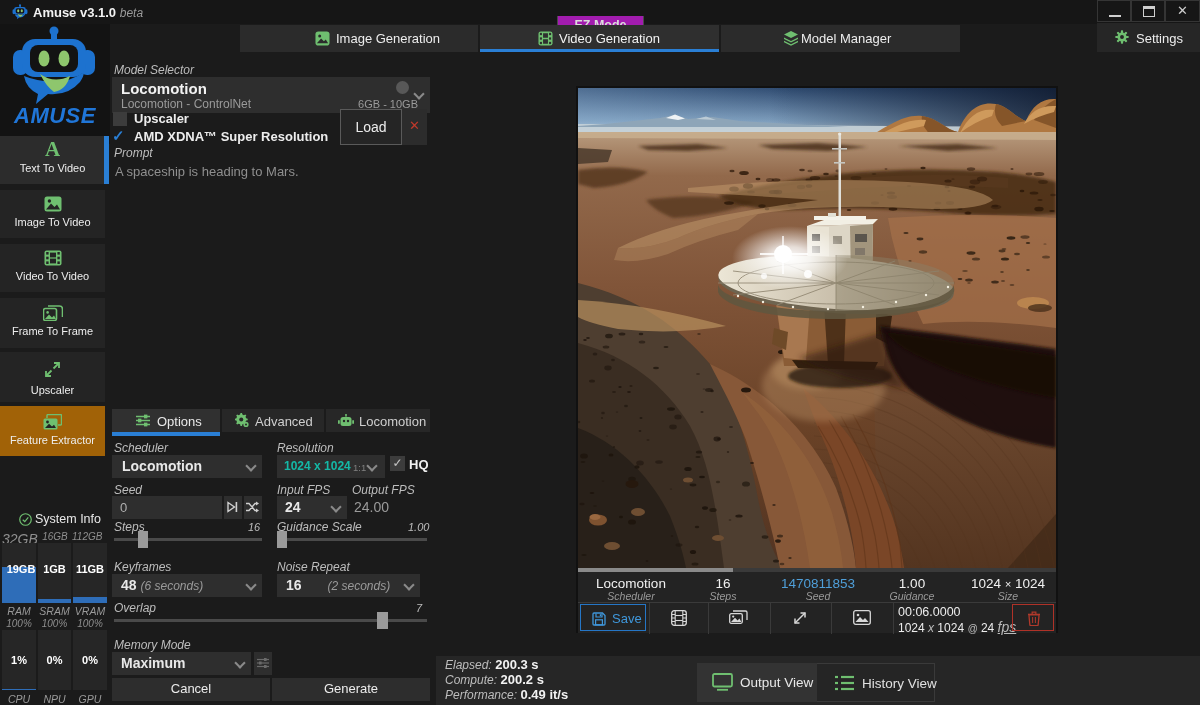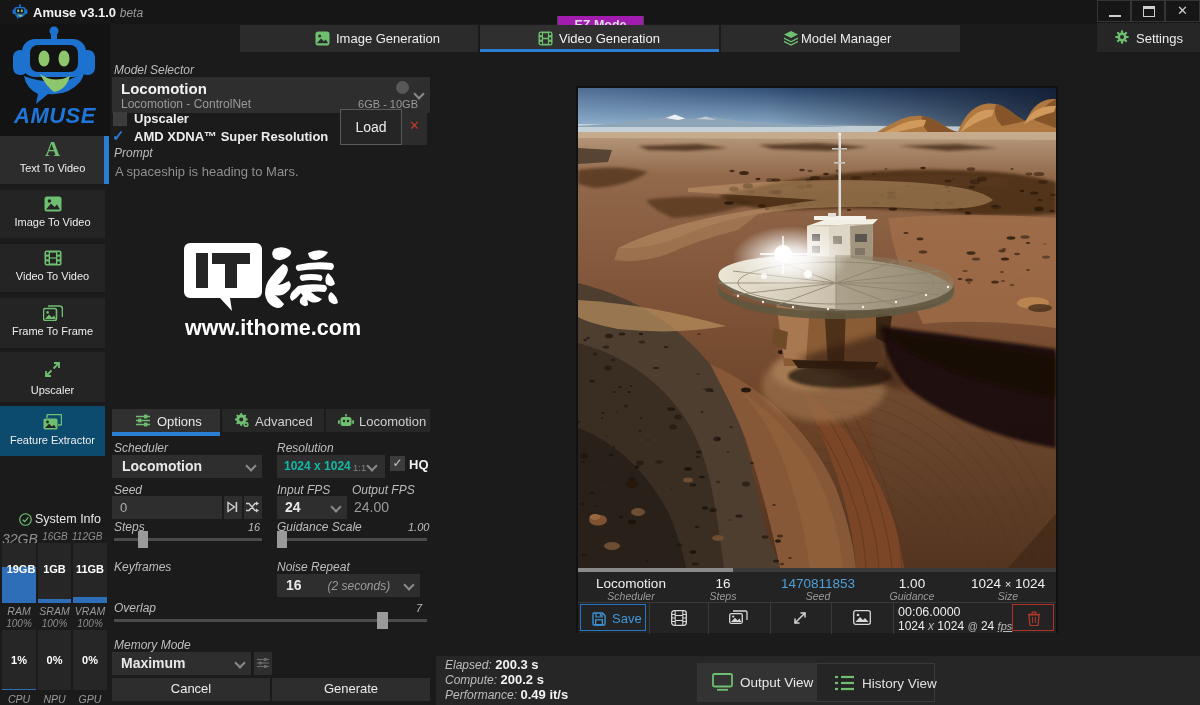--- a/index.html
+++ b/index.html
@@ -147,21 +147,21 @@
 </div>
 <div class="abs" style="left:0;top:352px;width:105px;height:50px;background:#242424;text-align:center;">
   <svg style="margin-top:9px;" width="17" height="17" viewBox="0 0 17 17">
         <path d="M10 2 L15 2 L15 7" fill="none" stroke="#6fbf70" stroke-width="1.8"></path>
         <path d="M15 2 L9.5 7.5" stroke="#6fbf70" stroke-width="1.8"></path>
         <path d="M7 15 L2 15 L2 10" fill="none" stroke="#6fbf70" stroke-width="1.8"></path>
         <path d="M2 15 L7.5 9.5" stroke="#6fbf70" stroke-width="1.8"></path>
       </svg>
   <div style="font-size:11px;color:#ededed;margin-top:2px;">Upscaler</div>
 </div>
-<div class="abs" style="left:0;top:406px;width:105px;height:50px;background:#0c4a6e;text-align:center;">
+<div class="abs" style="left:0;top:406px;width:105px;height:50px;background:#a16207;text-align:center;">
   <svg style="margin-top:8px;" width="19" height="16" viewBox="0 0 19 16">
         <path d="M4 4 L4 1.5 A1 1 0 0 1 5 0.5 L17.5 0.5 A1 1 0 0 1 18.5 1.5 L18.5 10 A1 1 0 0 1 17.5 11 L15 11" fill="none" stroke="#6fbf70" stroke-width="1.4"></path>
         <rect x="0.5" y="4.5" width="14" height="11" rx="1.5" fill="#6fbf70"></rect>
         <circle cx="4.5" cy="8" r="1.4" fill="#242424"></circle>
         <path d="M2 14 L6 9.8 L9 12.6 L11 10.8 L13 14 Z" fill="#242424"></path>
       </svg>
   <div style="font-size:11px;color:#ededed;">Feature Extractor</div>
 </div>
 
 <div class="abs" style="left:0;top:505px;width:110px;height:200px;color:#cfcfcf;">
@@ -305,20 +305,24 @@
 <div class="abs lbl" style="left:248px;top:521px;font-size:11px;">16</div>
 <div class="abs" style="left:114px;top:538px;width:148px;height:3px;background:#4a4a4a;"></div>
 <div class="abs" style="left:138px;top:531px;width:10px;height:17px;background:#9a9a9a;"></div>
 <div class="abs lbl" style="left:277px;top:520px;">Guidance Scale</div>
 <div class="abs lbl" style="left:408px;top:521px;font-size:11px;">1.00</div>
 <div class="abs" style="left:277px;top:538px;width:150px;height:3px;background:#4a4a4a;"></div>
 <div class="abs" style="left:277px;top:531px;width:10px;height:17px;background:#9a9a9a;"></div>
 
 <div class="abs lbl" style="left:114px;top:560px;">Keyframes</div>
 <div class="abs lbl" style="left:277px;top:560px;">Noise Repeat</div>
+<div class="dd" style="left:112px;top:574px;width:150px;height:23px;">
+  <div class="abs" style="left:9px;top:3px;font-size:14px;font-weight:bold;color:#e8e8e8;">48 <span style="font-weight:normal;font-style:italic;font-size:12px;color:#9a9a9a;">(6 seconds)</span></div>
+  <div class="chev" style="left:135px;top:7px;"></div>
+</div>
 <div class="dd" style="left:277px;top:574px;width:143px;height:23px;">
   <div class="abs" style="left:9px;top:3px;font-size:14px;font-weight:bold;color:#e8e8e8;">16 <span style="font-weight:normal;font-style:italic;font-size:12px;color:#9a9a9a;margin-left:22px;">(2 seconds)</span></div>
   <div class="chev" style="left:128px;top:7px;"></div>
 </div>
 
 <div class="abs lbl" style="left:114px;top:601px;">Overlap</div>
 <div class="abs lbl" style="left:416px;top:602px;font-size:11px;">7</div>
 <div class="abs" style="left:114px;top:619px;width:313px;height:3px;background:#4a4a4a;"></div>
 <div class="abs" style="left:377px;top:612px;width:11px;height:17px;background:#9a9a9a;"></div>
 
@@ -336,38 +340,20 @@
         </g>
         <rect x="7" y="1" width="2.6" height="3" fill="#6a6a6a"></rect>
         <rect x="2" y="4.5" width="2.6" height="3" fill="#6a6a6a"></rect>
         <rect x="7" y="8" width="2.6" height="3" fill="#6a6a6a"></rect>
       </svg>
 </div>
 
 <div class="abs" style="left:112px;top:678px;width:158px;height:23px;background:#2d2d2d;color:#ececec;font-size:13px;text-align:center;line-height:22px;">Cancel</div>
 <div class="abs" style="left:272px;top:678px;width:158px;height:23px;background:#2d2d2d;color:#ececec;font-size:13px;text-align:center;line-height:22px;">Generate</div>
 
-<div class="abs" style="left:184px;top:243px;width:180px;height:100px;">
-  <svg width="180" height="100" viewBox="0 0 180 100">
-    <path d="M6 0 L72 0 A6 6 0 0 1 78 6 L78 49 A6 6 0 0 1 72 55 L46 55 L48 68 L36 55 L6 55 A6 6 0 0 1 0 49 L0 6 A6 6 0 0 1 6 0 Z" fill="#fff"></path>
-    <path d="M12 10 L24 10 L24 45 L12 45 Z M28 10 L66 10 L66 21 L53 21 L53 45 L41 45 L41 21 L28 21 Z" fill="#252525"></path>
-    <g fill="#fff">
-      <path d="M90 6 Q99 2 106 7 Q109 10 104 14 Q97 19 91 16 Q86 12 90 6 Z"></path>
-      <path d="M99 21 Q106 23 103 30 Q100 37 94 42 Q100 41 105 38 Q109 43 104 48 Q98 54 91 52 Q96 56 100 61 Q97 67 90 64 Q82 60 81 51 Q81 41 87 34 Q92 27 99 21 Z"></path>
-      <path d="M124 10 Q134 5 144 9 Q141 15 132 17 Q125 17 124 10 Z"></path>
-      <path d="M113 22 Q130 18 148 20 Q152 23 148 27 Q130 25 114 28 Q110 25 113 22 Z"></path>
-      <path d="M117 32 Q127 30 137 32 Q140 35 137 38 Q127 36 118 38 Q114 35 117 32 Z"></path>
-      <path d="M114 43 Q126 40 141 42 Q145 45 141 49 Q134 48 127 49 Q132 54 138 56 Q134 61 127 59 Q120 56 117 50 Q113 55 108 58 Q104 54 108 49 Q111 46 114 43 Z"></path>
-      <path d="M144 30 Q149 34 151 41 Q147 45 142 41 Q140 35 144 30 Z"></path>
-      <path d="M147 49 Q153 53 154 60 Q149 63 145 58 Q143 52 147 49 Z"></path>
-      <path d="M120 52 Q124 56 124 62 Q120 65 116 60 Q115 55 120 52 Z"></path>
-    </g>
-    <text x="1" y="92" font-family="Liberation Sans" font-size="21.5" font-weight="bold" fill="#fff">www.ithome.com</text>
-  </svg>
-</div>
 
 <div class="abs" style="left:576px;top:86px;width:482px;height:547px;background:#232323;border:2px solid #111;">
 
   <svg class="abs" style="left:0;top:0;" width="478" height="480" viewBox="0 0 478 480">
     <defs>
       <linearGradient id="sky" x1="0" y1="0" x2="0" y2="1">
         <stop offset="0" stop-color="#2e4a70"></stop>
         <stop offset="0.72" stop-color="#7c9cbb"></stop>
         <stop offset="1" stop-color="#b6c8d4"></stop>
       </linearGradient>
@@ -801,21 +787,21 @@
           <path d="M3 8.5 L3 13 L7.5 13" fill="none" stroke="#d8d8d8" stroke-width="1.5"></path>
         </svg>
     <div class="abs" style="left:253px;top:0;width:1px;height:31px;background:#3a3a3a;"></div>
     <svg class="abs" style="left:275px;top:7px;" width="18" height="15" viewBox="0 0 18 15">
           <rect x="0.7" y="0.7" width="16.6" height="13.6" rx="2" fill="none" stroke="#d8d8d8" stroke-width="1.3"></rect>
           <circle cx="5" cy="5" r="1.3" fill="#d8d8d8"></circle>
           <path d="M2.5 12 L7 7 L10 10 L12 8 L15.5 12 Z" fill="#d8d8d8"></path>
         </svg>
     <div class="abs" style="left:315px;top:0;width:1px;height:31px;background:#3a3a3a;"></div>
     <div class="abs" style="left:320px;top:2px;font-size:12.5px;color:#ececec;white-space:nowrap;">00:06.0000</div>
-    <div class="abs" style="left:320px;top:16px;font-size:12px;color:#ececec;white-space:nowrap;">1024 <span style="font-style:italic;color:#bbb;">x</span> 1024 <span style="font-style:italic;color:#bbb;font-size:10px;">@</span> 24 <span style="font-style:italic;color:#bbb;font-size:11px;text-decoration:underline;">fps</span></div>
+    <div class="abs" style="left:320px;top:16px;font-size:12px;color:#ececec;white-space:nowrap;">1024 <span style="font-style:italic;color:#bbb;">x</span> 1024 <span style="font-style:italic;color:#bbb;font-size:10px;">@</span> 24 <span style="font-style:italic;color:#bbb;font-size:14px;text-decoration:underline;">fps</span></div>
     <div class="abs" style="left:434px;top:1px;width:42px;height:27px;border:1px solid #b03228;">
       <svg style="margin:6px 0 0 15px;" width="12" height="15" viewBox="0 0 13 16">
             <path d="M1 4 L12 4 L11 15 A1 1 0 0 1 10 15.8 L3 15.8 A1 1 0 0 1 2 15 Z" fill="none" stroke="#b0392b" stroke-width="1.4"></path>
             <line x1="0" y1="3.5" x2="13" y2="3.5" stroke="#b0392b" stroke-width="1.4"></line>
             <path d="M4.5 3 L4.5 1.2 L8.5 1.2 L8.5 3" fill="none" stroke="#b0392b" stroke-width="1.3"></path>
             <line x1="5" y1="6.5" x2="5" y2="13" stroke="#b0392b" stroke-width="1.1"></line>
             <line x1="8" y1="6.5" x2="8" y2="13" stroke="#b0392b" stroke-width="1.1"></line>
           </svg>
     </div>
   </div>

